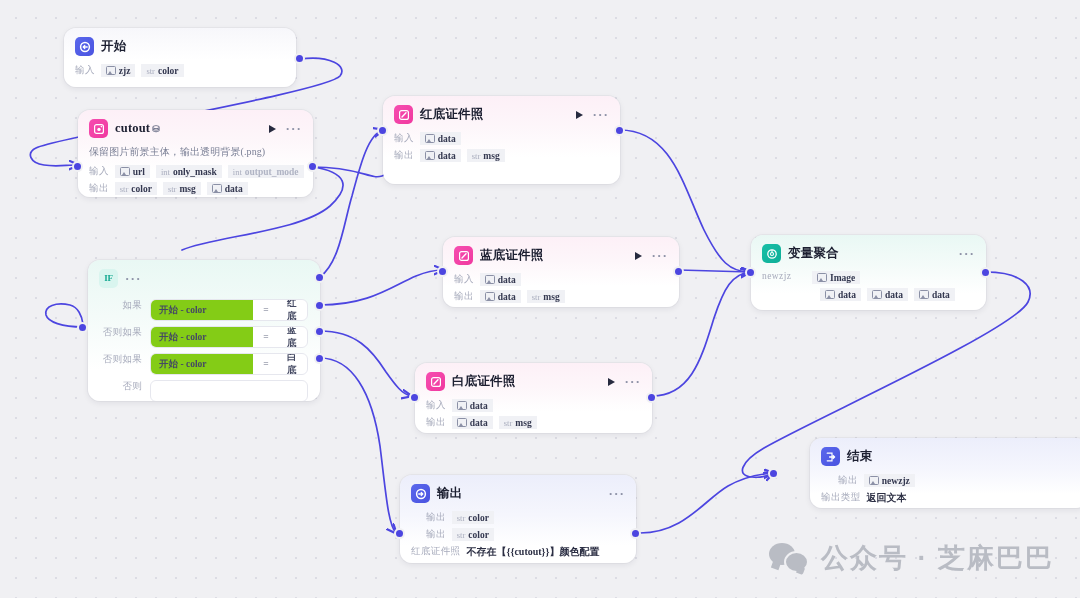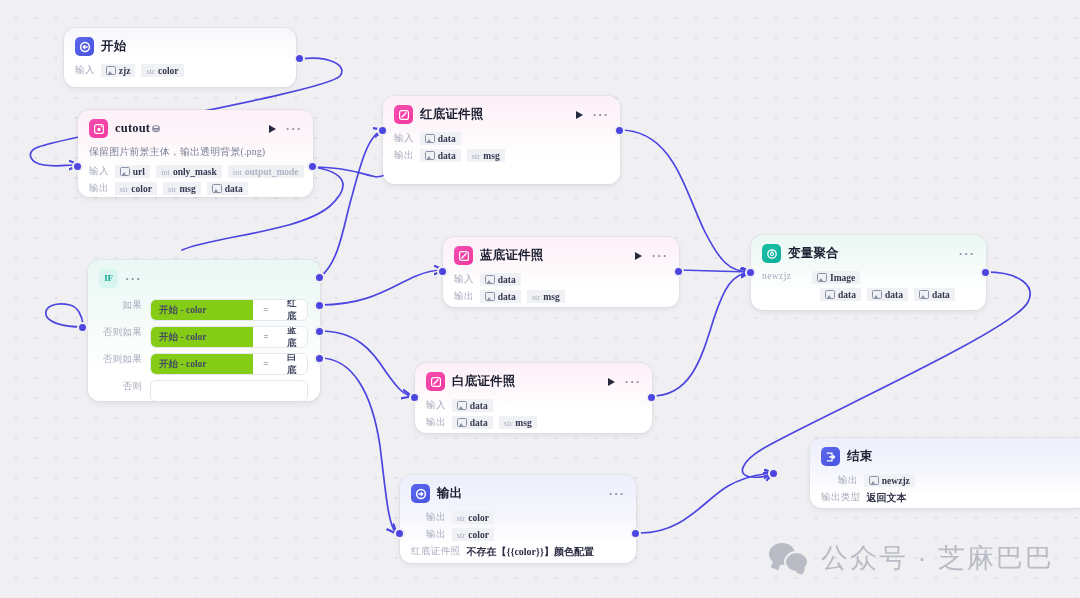--- a/index.html
+++ b/index.html
@@ -80,21 +80,21 @@
   .selval{padding:0 8px;font-size:9.5px;color:#454a63;font-weight:600;}
   .selempty{flex:1 1 auto;border:1px solid #e6e7ee;border-radius:6px;background:#fff;height:20px;}
 
   
   .port{position:absolute;width:7px;height:7px;border-radius:50%;background:#4c45e0;box-shadow:0 0 0 2px #f0f0f3;}
 
   
   #wm{
     position:absolute;right:26px;bottom:22px;
     display:flex;align-items:center;gap:12px;
-    color:#b9bcc4;font-size:27px;font-weight:400;letter-spacing:2px;
+    color:#b9bcc4;font-size:27px;font-weight:700;letter-spacing:2px;
     user-select:none;
   }
   #wm .wlogo{position:relative;width:40px;height:30px;flex:0 0 auto;}
   #wm .wlogo .b1{position:absolute;left:0;top:0;width:26px;height:22px;border-radius:50%;background:#b9bcc4;}
   #wm .wlogo .b1:after{content:"";position:absolute;left:3px;bottom:-4px;width:8px;height:8px;background:#b9bcc4;border-radius:2px 0 0 0;transform:rotate(20deg);}
   #wm .wlogo .b2{position:absolute;right:0;bottom:0;width:21px;height:18px;border-radius:50%;background:#b9bcc4;border:2.5px solid #f0f0f3;}
   #wm .wlogo .b2:after{content:"";position:absolute;right:3px;bottom:-3px;width:7px;height:7px;background:#b9bcc4;border-radius:0 0 2px 0;transform:rotate(20deg);}
 </style>
 </head>
 <body>
@@ -425,21 +425,21 @@
     </div>
     <div class="nrow" style="padding-left:26px;">
       <span class="rlabel">输出</span>
       <span class="chip">
           <span class="ty">str</span>
           <span>color</span>
         </span>
     </div>
     <div class="nrow">
       <span class="rlabel">红底证件照</span>
-      <span class="txtval">不存在【{{color}}】颜色配置</span>
+      <span class="txtval">不存在【{{cutout}}】颜色配置</span>
     </div>
   </div>
   <div class="port" style="left:396px;top:530px;"></div>
   <div class="port" style="left:632px;top:530px;"></div>
 
   <div class="node bluegrad" style="left:810px;top:438px;width:278px;height:70px;">
     <div class="nhead">
       <div class="nicon ic-blue">
         <svg width="12" height="12" viewBox="0 0 12 12">
             <path d="M2.2 2.2 H7 V9.8 H2.2" fill="none" stroke="#fff" stroke-width="1.2" stroke-linecap="round"></path>

